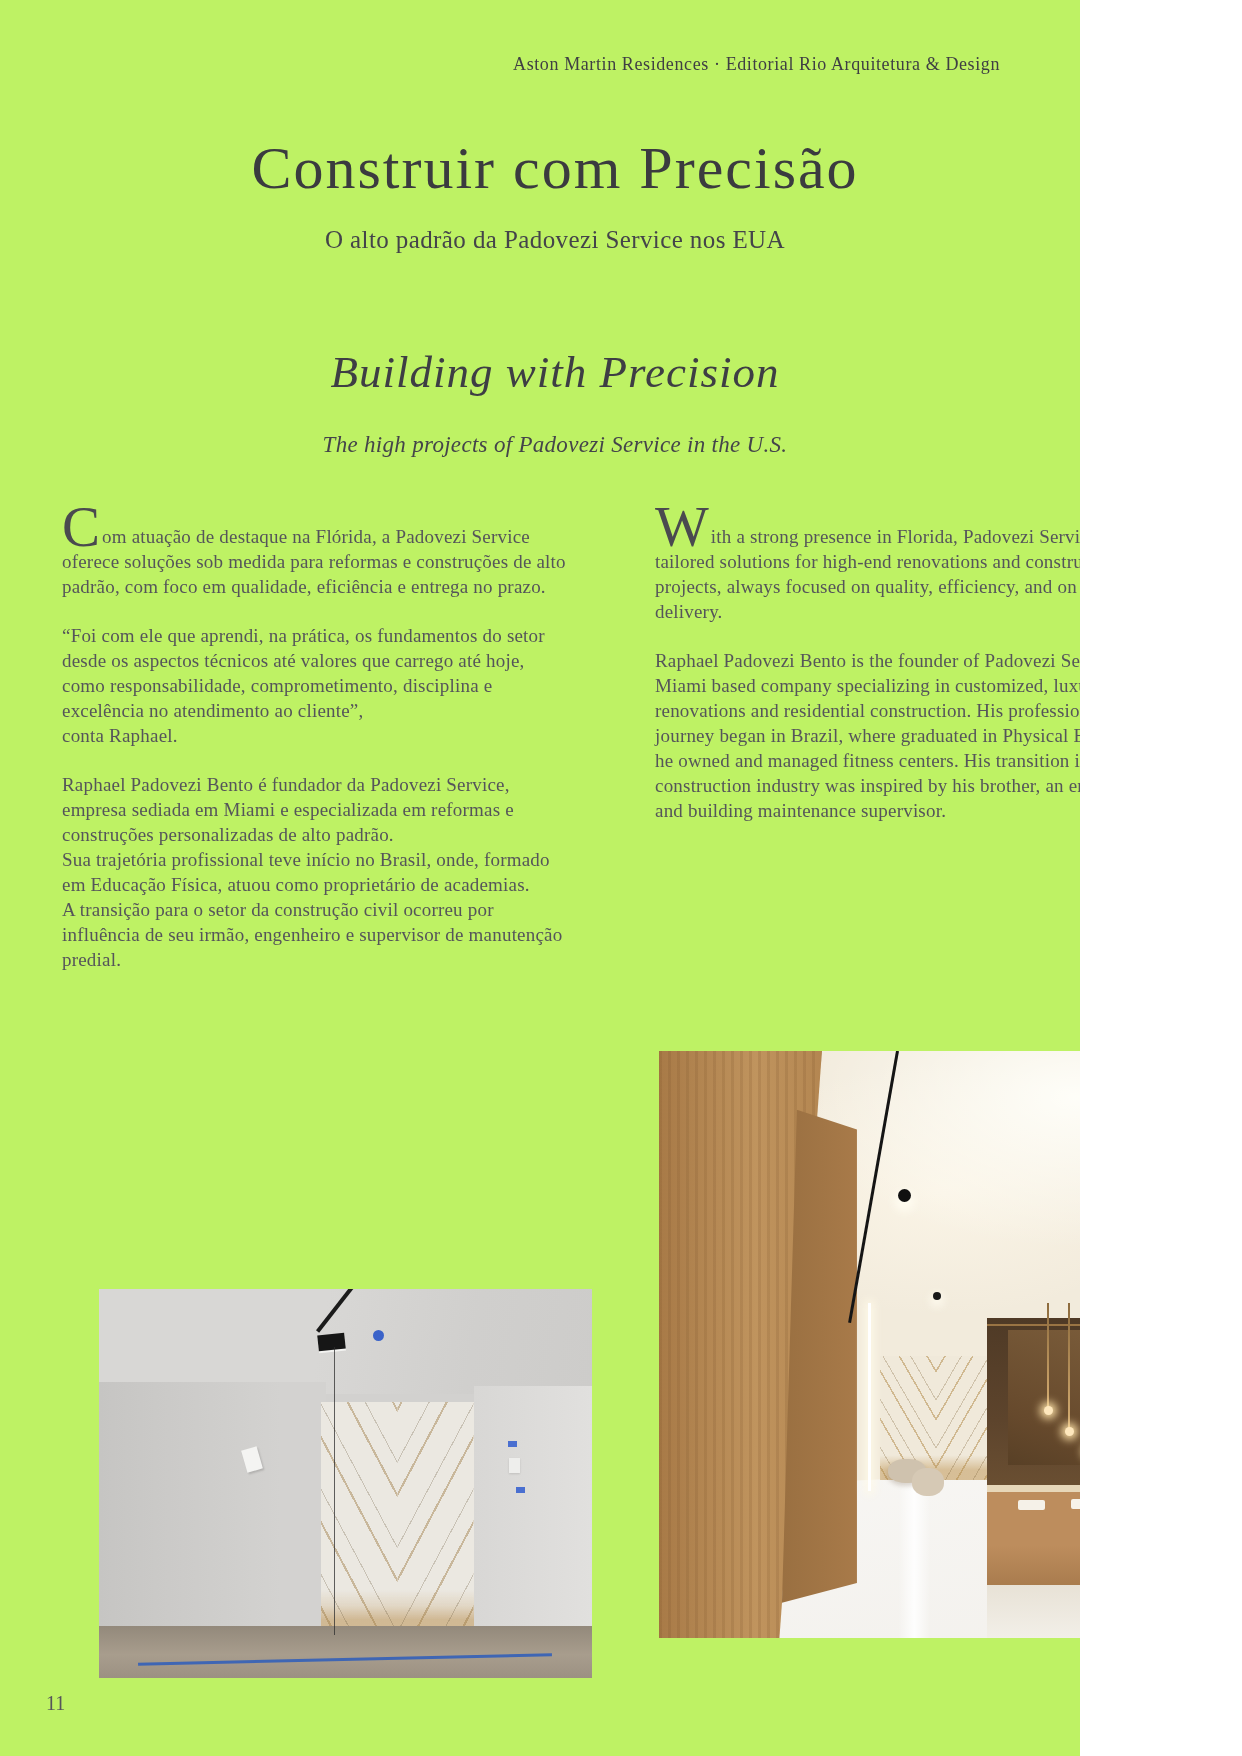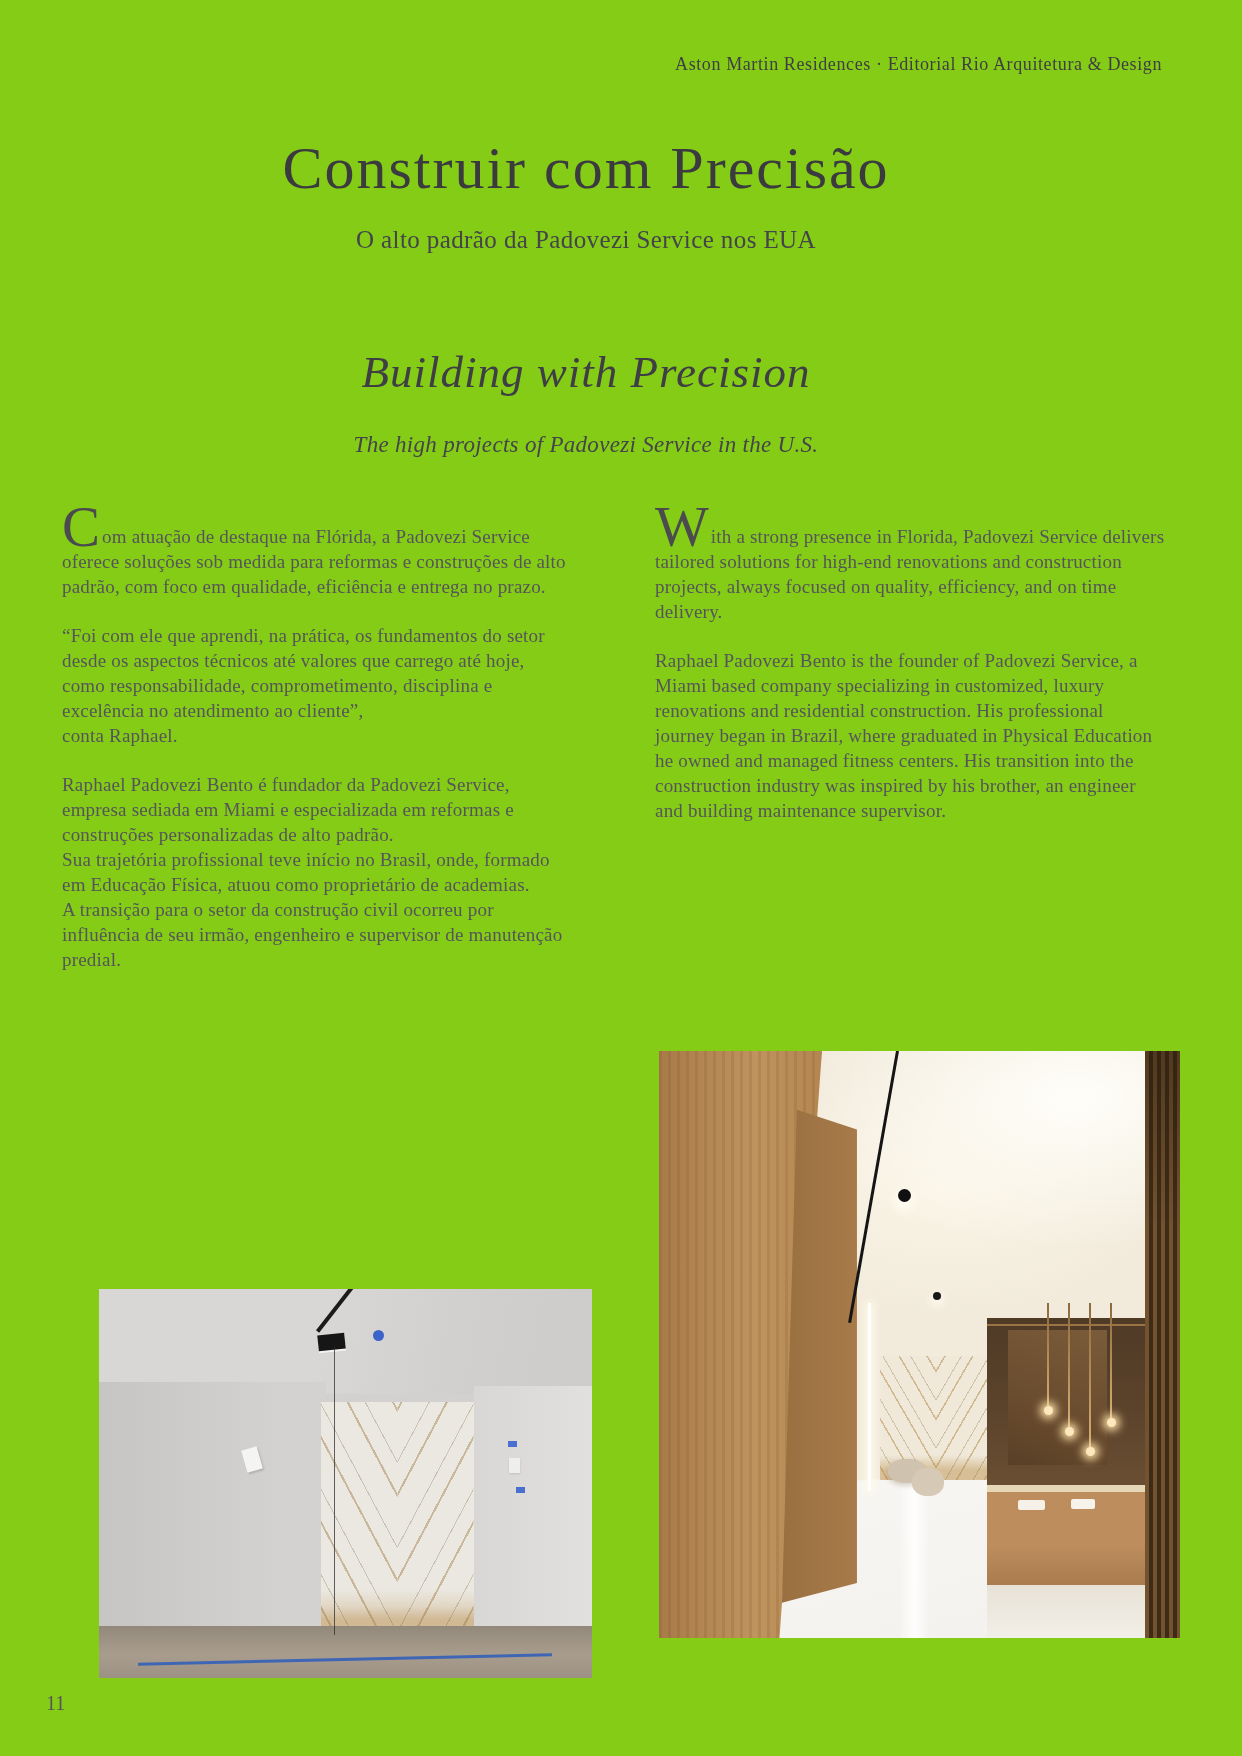--- a/index.html
+++ b/index.html
@@ -1,26 +1,26 @@
 <!DOCTYPE html>
 <html><head>
 <meta charset="utf-8">
 <style>
   html,body{margin:0;padding:0;background:#ffffff;}
   .page{
-    position:relative;width:1242px;height:1756px;background:#84cc16;overflow:hidden;
+    position:relative;width:1080px;height:1756px;background:#bef264;overflow:hidden;
     font-family:"Liberation Serif","DejaVu Serif",serif;color:#4c4c50;
   }
   
   .header-line{
     position:absolute;top:54px;left:200px;right:80px;text-align:right;
     font-size:18px;letter-spacing:.6px;color:#3f3f43;
   }
   
-  .hblock{position:absolute;left:0;width:1110px;text-align:center;margin-left:31px;}
+  .hblock{position:absolute;left:0;width:1110px;text-align:center;}
   .pt-title{top:134px;font-size:60px;letter-spacing:2px;color:#3b3b3f;}
   .pt-subtitle{top:226px;font-size:25px;letter-spacing:.4px;color:#44444a;}
   .en-title{top:346px;font-size:45px;font-style:italic;letter-spacing:1px;color:#3e3e44;}
   .en-subtitle{top:432px;font-size:23px;font-style:italic;letter-spacing:.3px;color:#44444a;}
   
   .col{position:absolute;top:524px;font-size:19px;line-height:25px;letter-spacing:.2px;color:#55555a;}
   .col-pt{left:62px;width:508px;}
   .col-en{left:655px;width:510px;}
   .col p{margin:0 0 24px 0;white-space:pre-line;}
   .dropcap{

